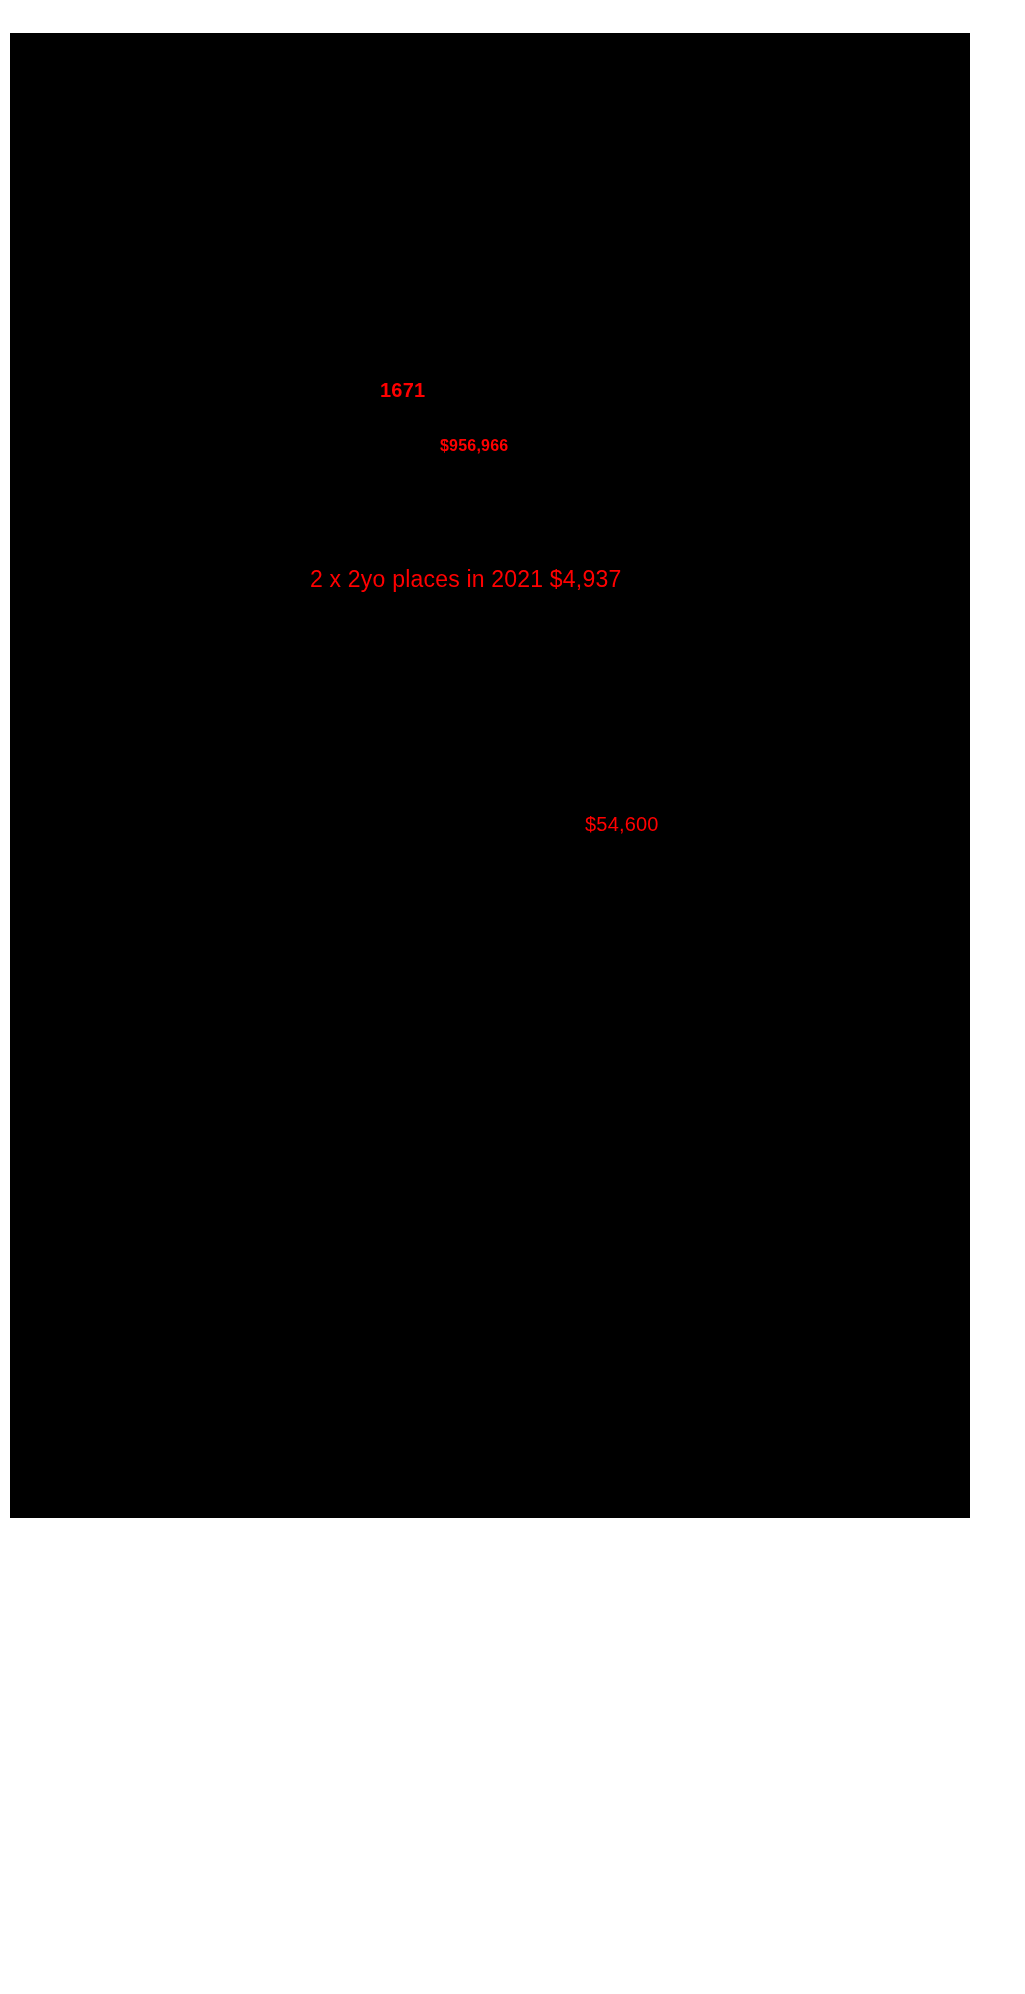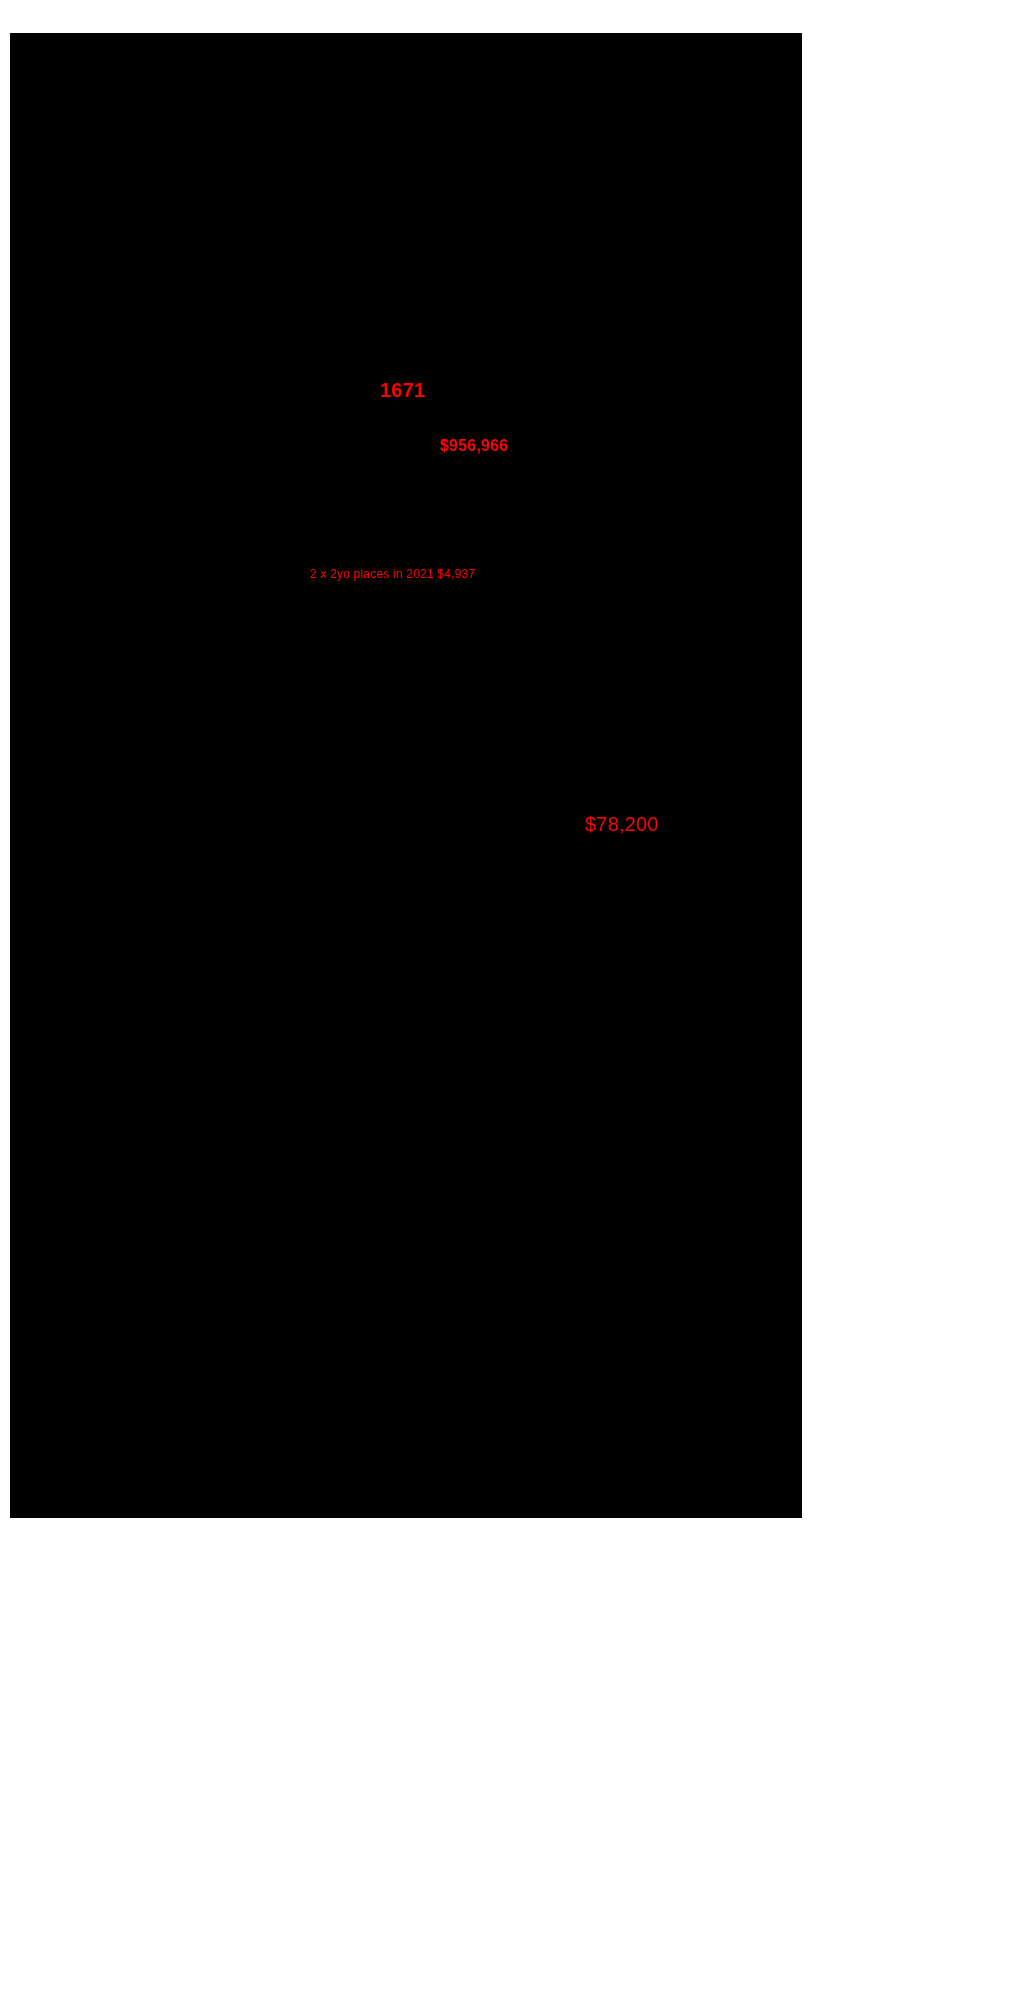--- a/index.html
+++ b/index.html
@@ -11,21 +11,21 @@
     width: 1025px;
     height: 1994px;
     position: relative;
     font-family: "Liberation Sans", sans-serif;
     overflow: hidden;
   }
   #page {
     position: absolute;
     left: 10px;
     top: 33px;
-    width: 792px;
+    width: 960px;
     height: 1485px;
     background: #000000;
     overflow: hidden;
   }
   .annotation {
     position: absolute;
     color: #ff0000;
     white-space: nowrap;
     line-height: 1;
   }
@@ -39,21 +39,21 @@
   #ann-amount-large {
     left: 430px;
     top: 405px;
     font-size: 16px;
     font-weight: bold;
     letter-spacing: 0.2px;
   }
   #ann-places-note {
     left: 300px;
     top: 535px;
-    font-size: 12px;
+    font-size: 23px;
     font-weight: normal;
     letter-spacing: 0.2px;
     text-align: right;
   }
   #ann-amount-small {
     left: 575px;
     top: 781px;
     font-size: 20px;
     font-weight: normal;
     letter-spacing: 0.2px;
@@ -63,15 +63,15 @@
 <body>
 
 <div id="page">
 
   <div class="annotation" id="ann-count">1671</div>
 
   <div class="annotation" id="ann-amount-large">$956,966</div>
 
   <div class="annotation" id="ann-places-note">2 x 2yo places in 2021 $4,937</div>
 
-  <div class="annotation" id="ann-amount-small">$78,200</div>
+  <div class="annotation" id="ann-amount-small">$54,600</div>
 
 </div>
 
 </body></html>

